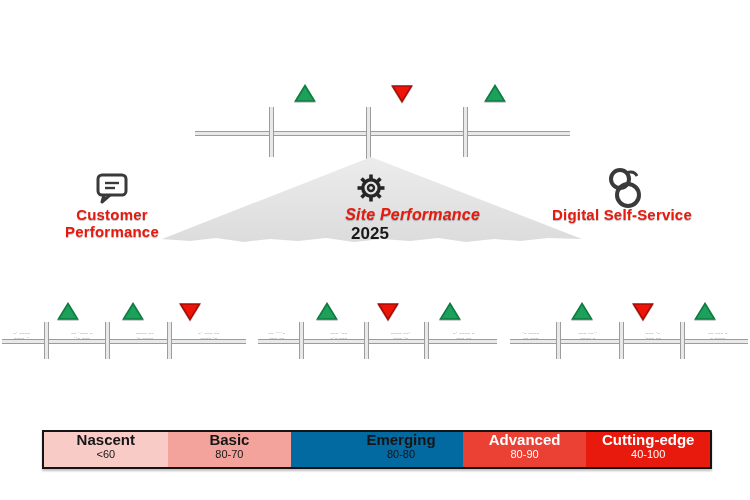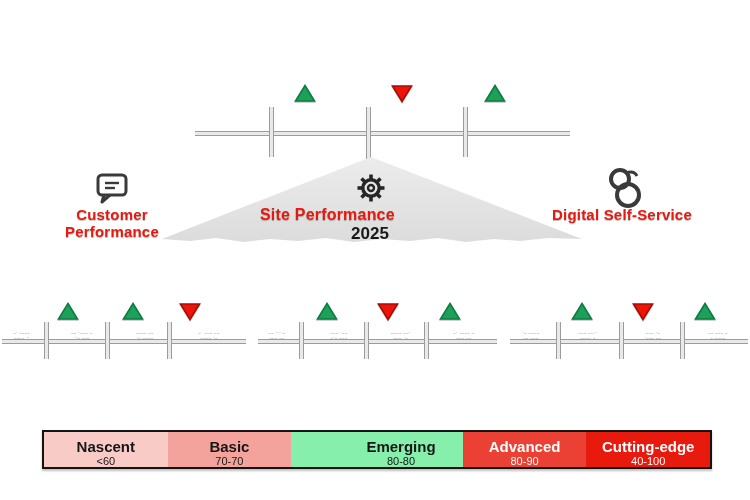--- a/index.html
+++ b/index.html
@@ -14,23 +14,24 @@
   }
   .tick{
     position:absolute;width:3px;background:#e9e9e9;
     border-left:1px solid #9c9c9c;border-right:1px solid #9c9c9c;
   }
   
   .marker{position:absolute;width:22px;height:19px;filter:drop-shadow(0 1px 0 rgba(0,0,0,.25));}
   
   .pyramid-svg{position:absolute;left:158px;top:154px;}
   .pyramid-label{
-    position:absolute;left:260px;top:206px;width:220px;text-align:left;
+    position:absolute;left:260px;top:206px;width:220px;text-align:right;
     font-size:16px;font-weight:700;letter-spacing:.2px;
     text-shadow:0 1px 1px rgba(0,0,0,.28);
+    font-style:italic;
   }
   .pyramid-year{
     position:absolute;left:300px;top:224px;width:140px;text-align:center;
     font-size:17px;font-weight:700;color:#181818;
   }
   
   .pillar-label{
     position:absolute;text-align:center;font-size:15px;font-weight:700;
     letter-spacing:.2px;text-shadow:0 1px 1px rgba(0,0,0,.28);
   }
@@ -39,21 +40,21 @@
   .microtext{
     position:absolute;width:44px;text-align:center;font-size:4px;line-height:4.5px;
     color:rgba(45,45,45,.85);white-space:pre-line;z-index:3;letter-spacing:.5px;
   }
   
   .legend{
     position:absolute;left:42px;top:430px;width:666px;height:35px;
     border:2px solid #141414;display:flex;box-shadow:0 2px 2px rgba(0,0,0,.25);
   }
   .legend-cell{
-    flex:1 1 0;display:flex;flex-direction:column;align-items:center;justify-content:flex-end;
+    flex:1 1 0;display:flex;flex-direction:column;align-items:center;justify-content:flex-start;
     color:#161616;
   }
   .legend-cell .lvl{font-size:15px;font-weight:700;line-height:16px;}
   .legend-cell .rng{font-size:11px;line-height:12px;}
   .legend-cell.light-text{color:#ffffff;}
 </style>
 </head>
 <body>
 
 <div id="stage">
@@ -187,23 +188,23 @@
   <div class="microtext" style="left:696px;top:331px;">–– ––– –
 – ––––</div>
 
   <div class="legend">
     <div class="legend-cell" style="background: rgb(248, 203, 199);">
       <span class="lvl">Nascent</span>
       <span class="rng">&lt;60</span>
     </div>
     <div class="legend-cell" style="background: rgb(243, 163, 156);">
       <span class="lvl">Basic</span>
-      <span class="rng">70-70</span>
-    </div>
-    <div class="legend-cell" style="background: #86efac; padding-left: 48px;">
+      <span class="rng">80-70</span>
+    </div>
+    <div class="legend-cell" style="background: #0369a1; padding-left: 48px;">
       <span class="lvl">Emerging</span>
       <span class="rng">80-80</span>
     </div>
     <div class="legend-cell light-text" style="background: rgb(235, 64, 52);">
       <span class="lvl">Advanced</span>
       <span class="rng">80-90</span>
     </div>
     <div class="legend-cell light-text" style="background: rgb(231, 26, 13);">
       <span class="lvl">Cutting-edge</span>
       <span class="rng">40-100</span>

